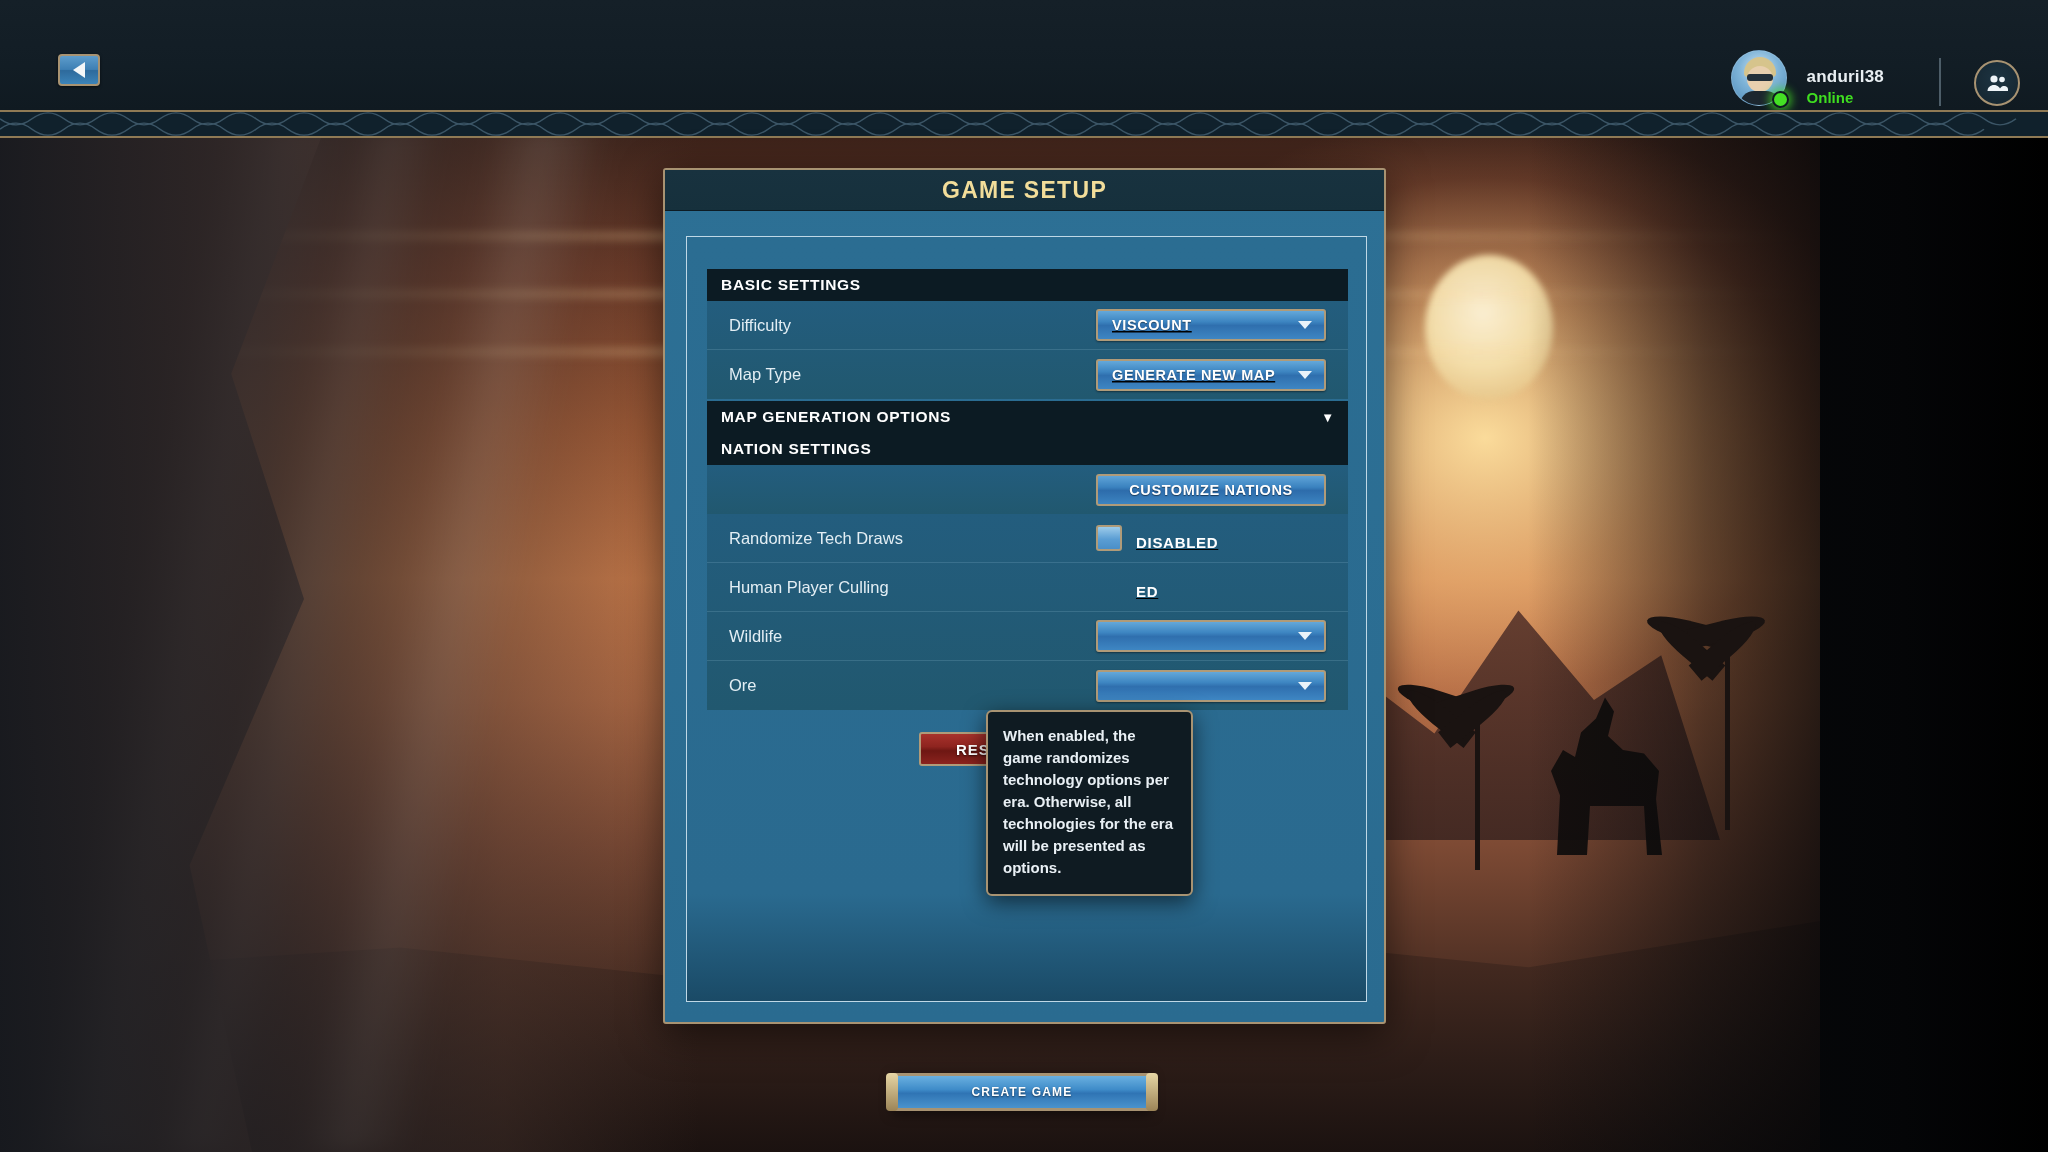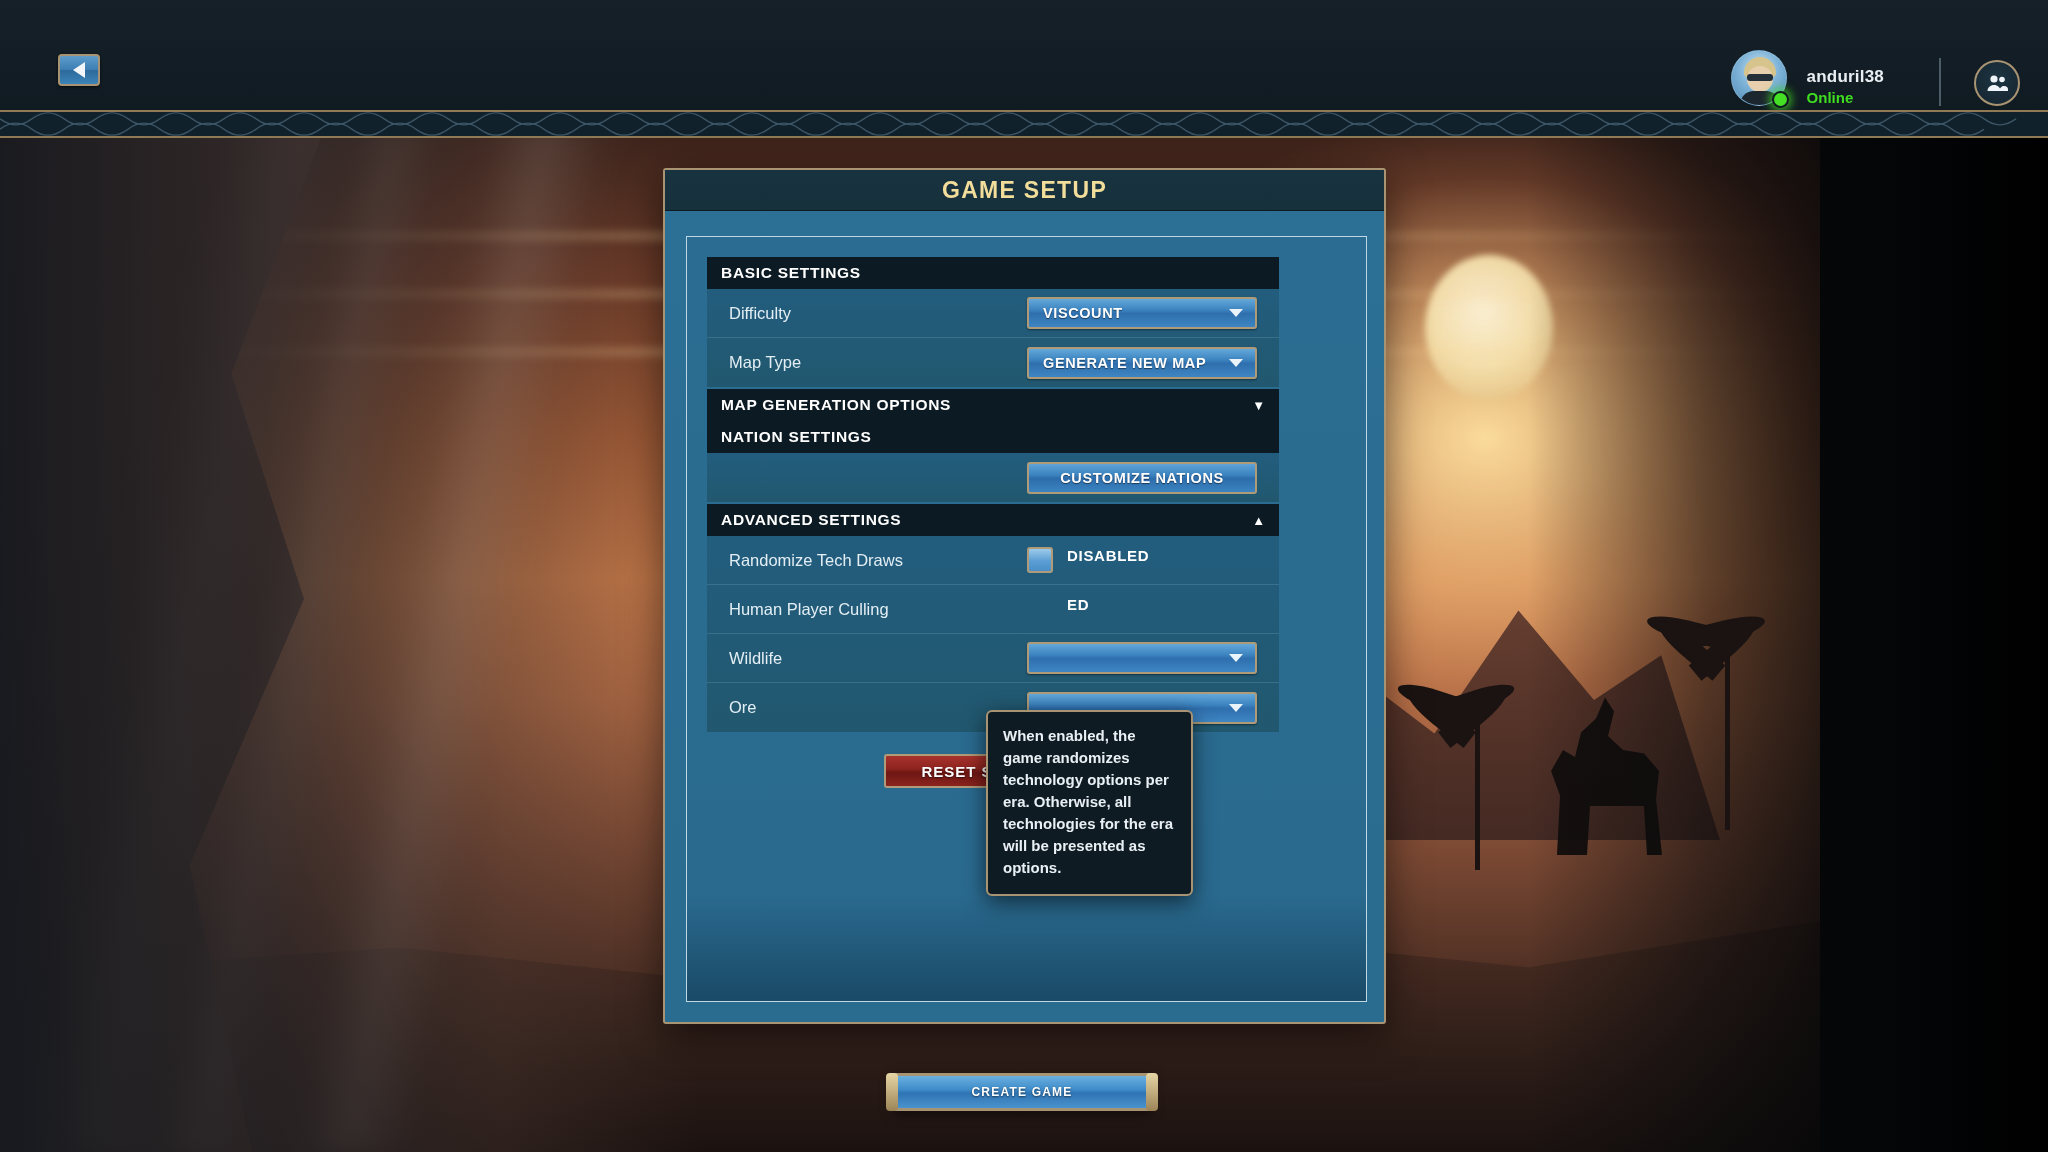--- a/index.html
+++ b/index.html
@@ -122,38 +122,38 @@
   .panel-title{
     height:41px; background:linear-gradient(180deg,#18323f 0%,#16303c 100%);
     color:#f2dd9a; font-size:23px; font-weight:bold; letter-spacing:1.3px;
     display:flex; align-items:center; justify-content:center;
     border-bottom:1px solid #0d1c24;
   }
   .panel-inner{
     position:absolute; left:21px; top:66px; width:681px; height:766px;
     border:1px solid #bfd8e6; background:linear-gradient(180deg,#2b6d92 0%,#2a6a8f 86%, #1a4a66 100%);
   }
-  .scroll-body{ position:absolute; left:20px; top:20px; width:572px; height:704px; }
+  .scroll-body{ position:absolute; left:20px; top:32px; width:641px; height:704px; }
 
   .section-head{
     height:32px; background:#0c1b23; display:flex; align-items:center;
     padding:0 14px; justify-content:space-between;
   }
   .section-head .lbl{ color:#fff; font-size:15.5px; font-weight:bold; letter-spacing:.7px; }
   .caret{ color:#fff; font-size:13px; line-height:1; }
 
   .rows{ background:linear-gradient(180deg,#235d7e 0%,#21586f 100%); }
   .row{
     height:49px; display:flex; align-items:center; justify-content:space-between;
     padding:0 22px 0 22px; border-bottom:1px solid rgba(140,185,210,.22);
     position:relative;
   }
   .row:last-child{ border-bottom:none; }
   .row-label{ color:#e3eef4; font-size:16.5px; }
-  .row-right{ display:flex; align-items:flex-start; gap:14px; }
+  .row-right{ display:flex; align-items:flex-end; gap:14px;text-decoration:underline; }
 
   .dd{
     width:230px; height:32px; border:2px solid #b09b79; border-radius:3px;
     background:linear-gradient(180deg,#64a8da 0%,#3d85c1 38%,#2f6fae 52%,#3e86c3 100%);
     display:flex; align-items:center; justify-content:space-between; padding:0 12px 0 14px;
     box-shadow:0 1px 2px rgba(0,0,0,.45);
   }
   .dd .val{ color:#fff; font-size:14.5px; font-weight:bold; letter-spacing:.6px; text-shadow:0 1px 1px rgba(0,0,0,.5); }
   .chev{ width:0;height:0; border-left:7px solid transparent; border-right:7px solid transparent; border-top:8px solid #eaf3fa; }
 
@@ -324,24 +324,20 @@
       <div class="section-head">
         <span class="lbl">NATION SETTINGS</span>
       </div>
       <div class="rows">
         <div class="row">
           <span class="row-label"></span>
           <div class="btn-blue">CUSTOMIZE NATIONS</div>
         </div>
       </div>
 
-      <div class="section-head" style="margin-top:2px;">
-        <span class="lbl">ADVANCED SETTINGS</span>
-        <span class="caret">▲</span>
-      </div>
       <div class="rows">
 
 
         <div class="row">
           <span class="row-label">Randomize Tech Draws</span>
           <div class="row-right" style="width:230px;justify-content:flex-start;">
             <div class="checkbox"></div>
             <span class="cb-text">DISABLED</span>
           </div>
         </div>

